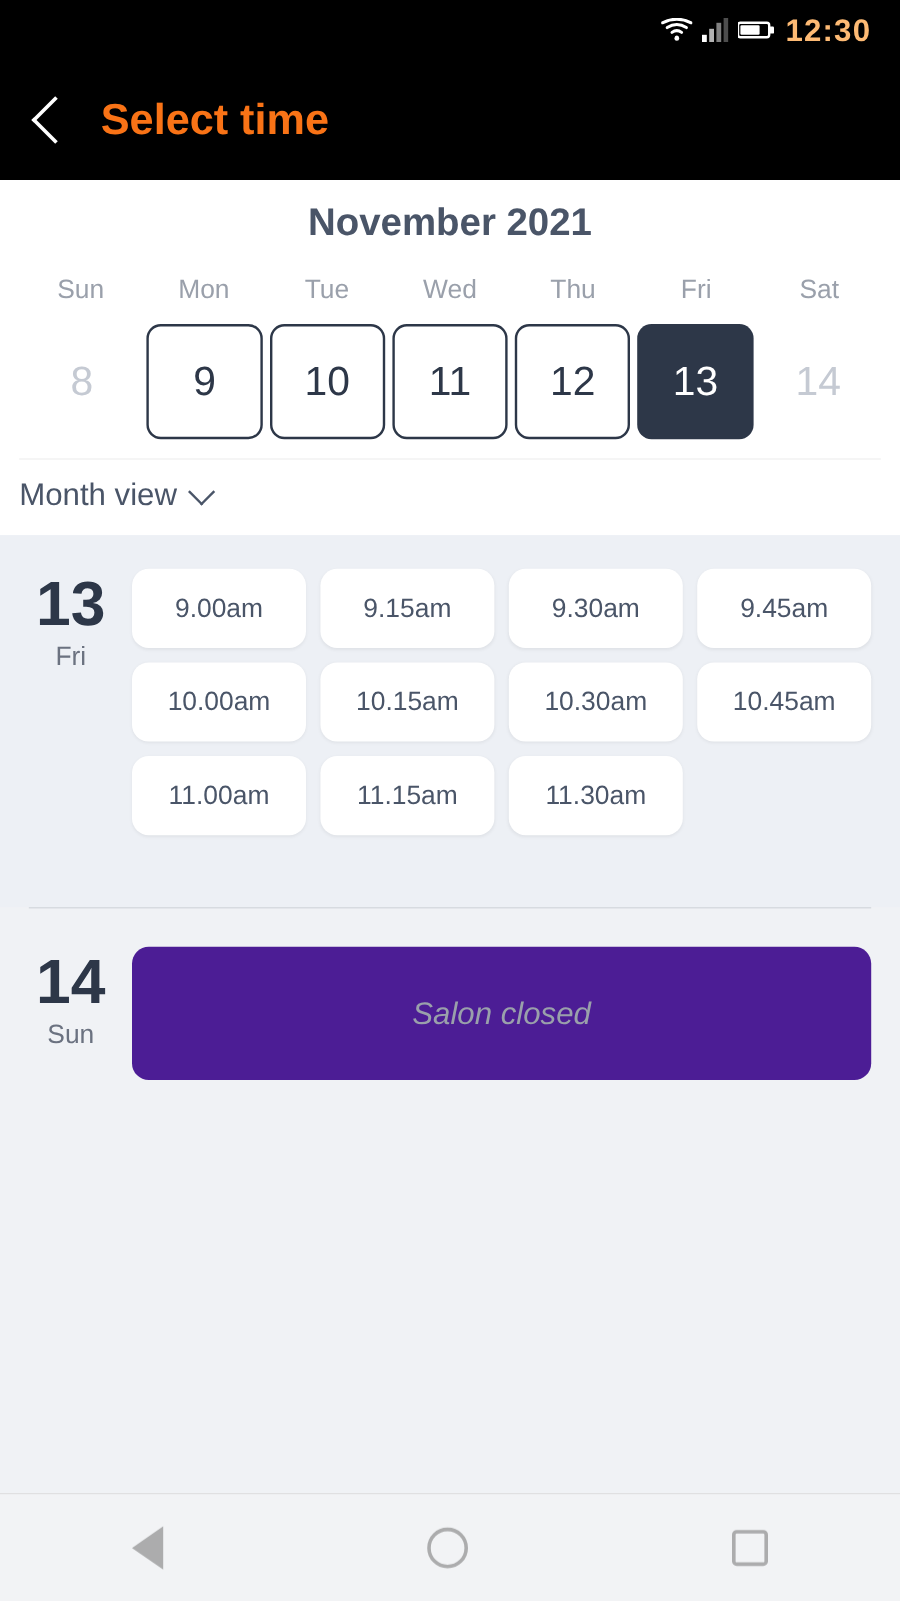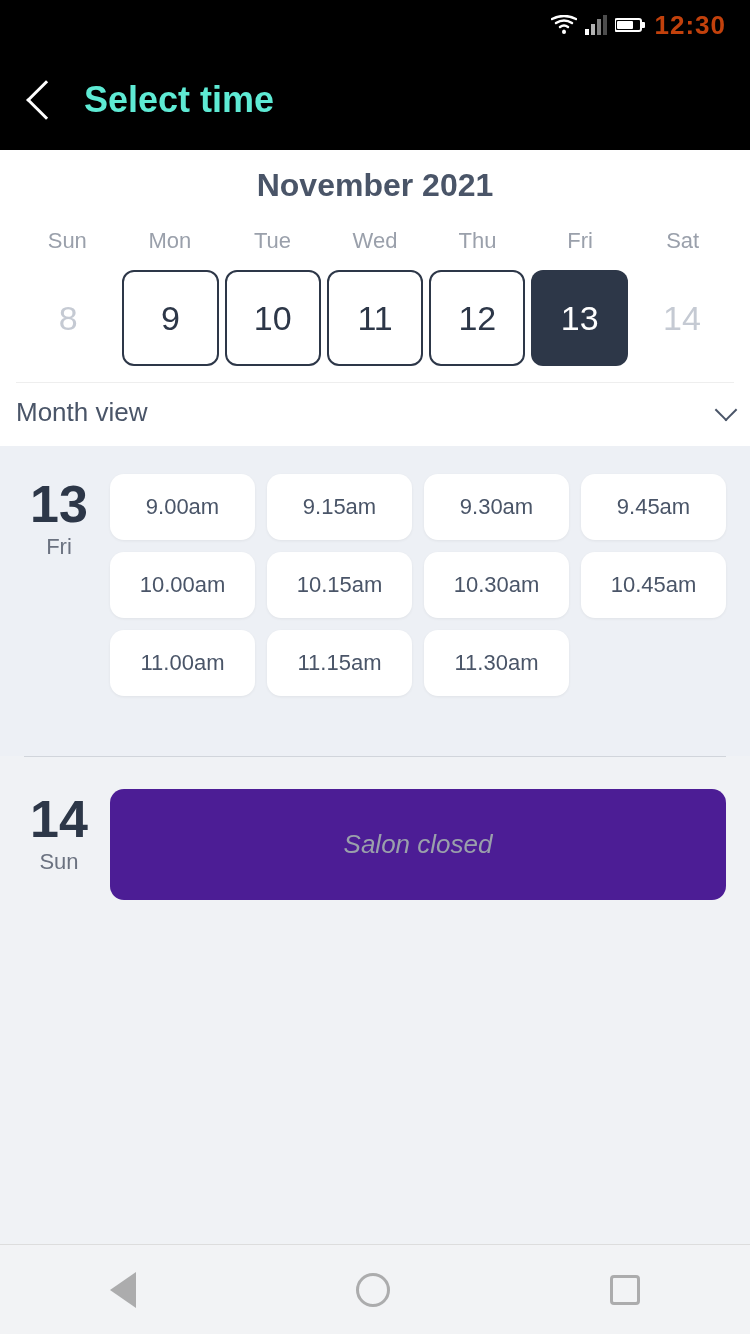--- a/index.html
+++ b/index.html
@@ -9,21 +9,21 @@
       width: 750px;
       min-height: 1334px;
       font-family: 'Helvetica Neue', Arial, sans-serif;
       background: #f0f2f5;
       overflow-x: hidden;
     }
 
     
     .status-bar {
       background: #000;
-      color: #c2410c;
+      color: #fdba74;
       height: 50px;
       display: flex;
       align-items: center;
       justify-content: flex-end;
       padding: 0 24px;
       gap: 10px;
     }
     .status-bar .time {
       font-size: 26px;
       font-weight: 600;
@@ -54,21 +54,21 @@
       width: 28px;
       height: 28px;
       border-left: 3px solid #fff;
       border-bottom: 3px solid #fff;
       transform: rotate(45deg);
       display: inline-block;
     }
     .header-title {
       font-size: 36px;
       font-weight: 700;
-      color: #5eead4;
+      color: #f97316;
     }
 
     
     .calendar-section {
       background: #fff;
       padding: 17px 16px 0;
     }
     .month-title {
       text-align: center;
       font-size: 32px;
@@ -122,21 +122,21 @@
     .date-cell.grayed {
       color: #c5cad3;
       background: transparent;
       border: none;
     }
 
     
     .month-view-row {
       display: flex;
       align-items: center;
-      justify-content: space-between;
+      justify-content: flex-start;
       gap: 12px;
       padding: 14px 0 18px;
       border-top: 1px solid #eee;
     }
     .month-view-label {
       font-size: 26px;
       color: #4a5568;
       font-weight: 500;
     }
     .chevron-down {

